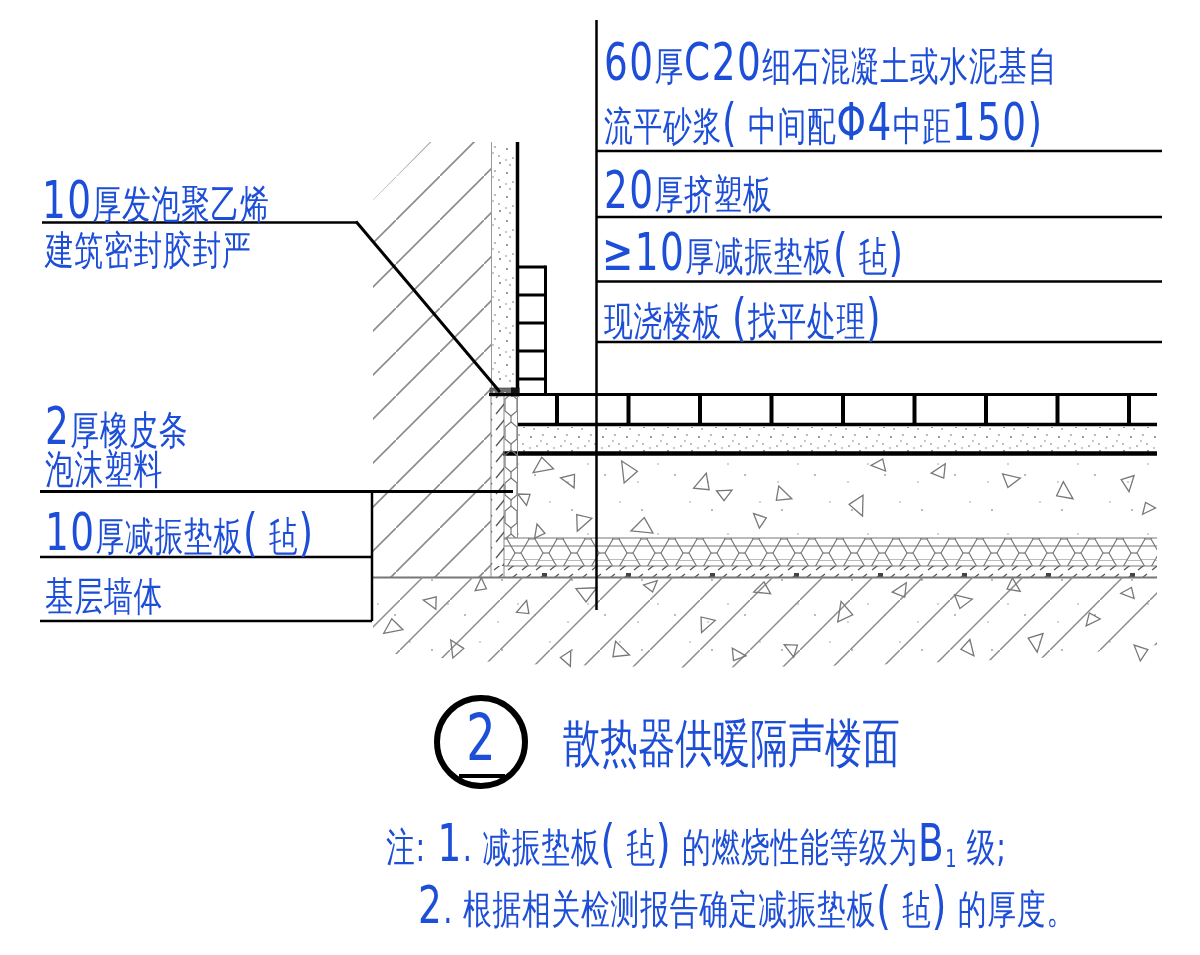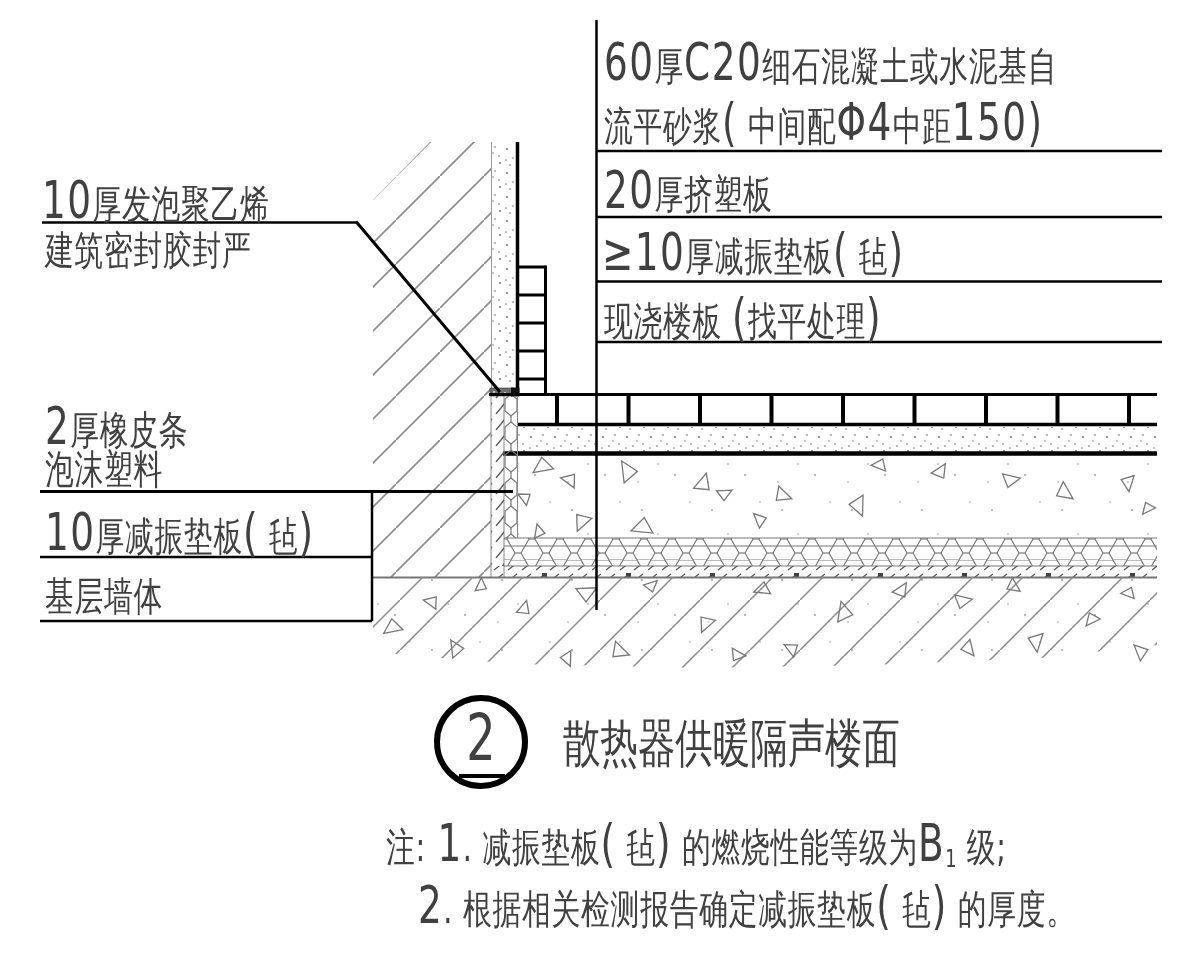--- a/index.html
+++ b/index.html
@@ -1,17 +1,17 @@
 <!DOCTYPE html>
 <html><head>
 <meta charset="utf-8">
 <style>
   html,body{margin:0;padding:0;background:#ffffff;}
   #canvas{position:relative;width:1200px;height:955px;background:#fff;overflow:hidden;
-          font-family:"DejaVu Sans",sans-serif;color:#404040;}
+          font-family:"DejaVu Sans",sans-serif;color:#1d4ed8;}
   #drawing-svg{position:absolute;left:0;top:0;}
   .txt{position:absolute;white-space:nowrap;line-height:1;transform:scaleX(0.72);
        transform-origin:0 50%;letter-spacing:1px;}
   .f40{font-size:40px;line-height:40px;}
   .f52{font-size:52px;line-height:52px;}
   .lat{font-size:1.3em;letter-spacing:2px;}
   .title-num{position:absolute;left:448px;top:706px;width:66px;text-align:center;
        font-size:64px;line-height:64px;transform:scaleX(0.72);transform-origin:50% 50%;}
   .bsub{font-size:0.62em;vertical-align:-0.25em;letter-spacing:0;}
   .post-gap{margin-left:14px;}

